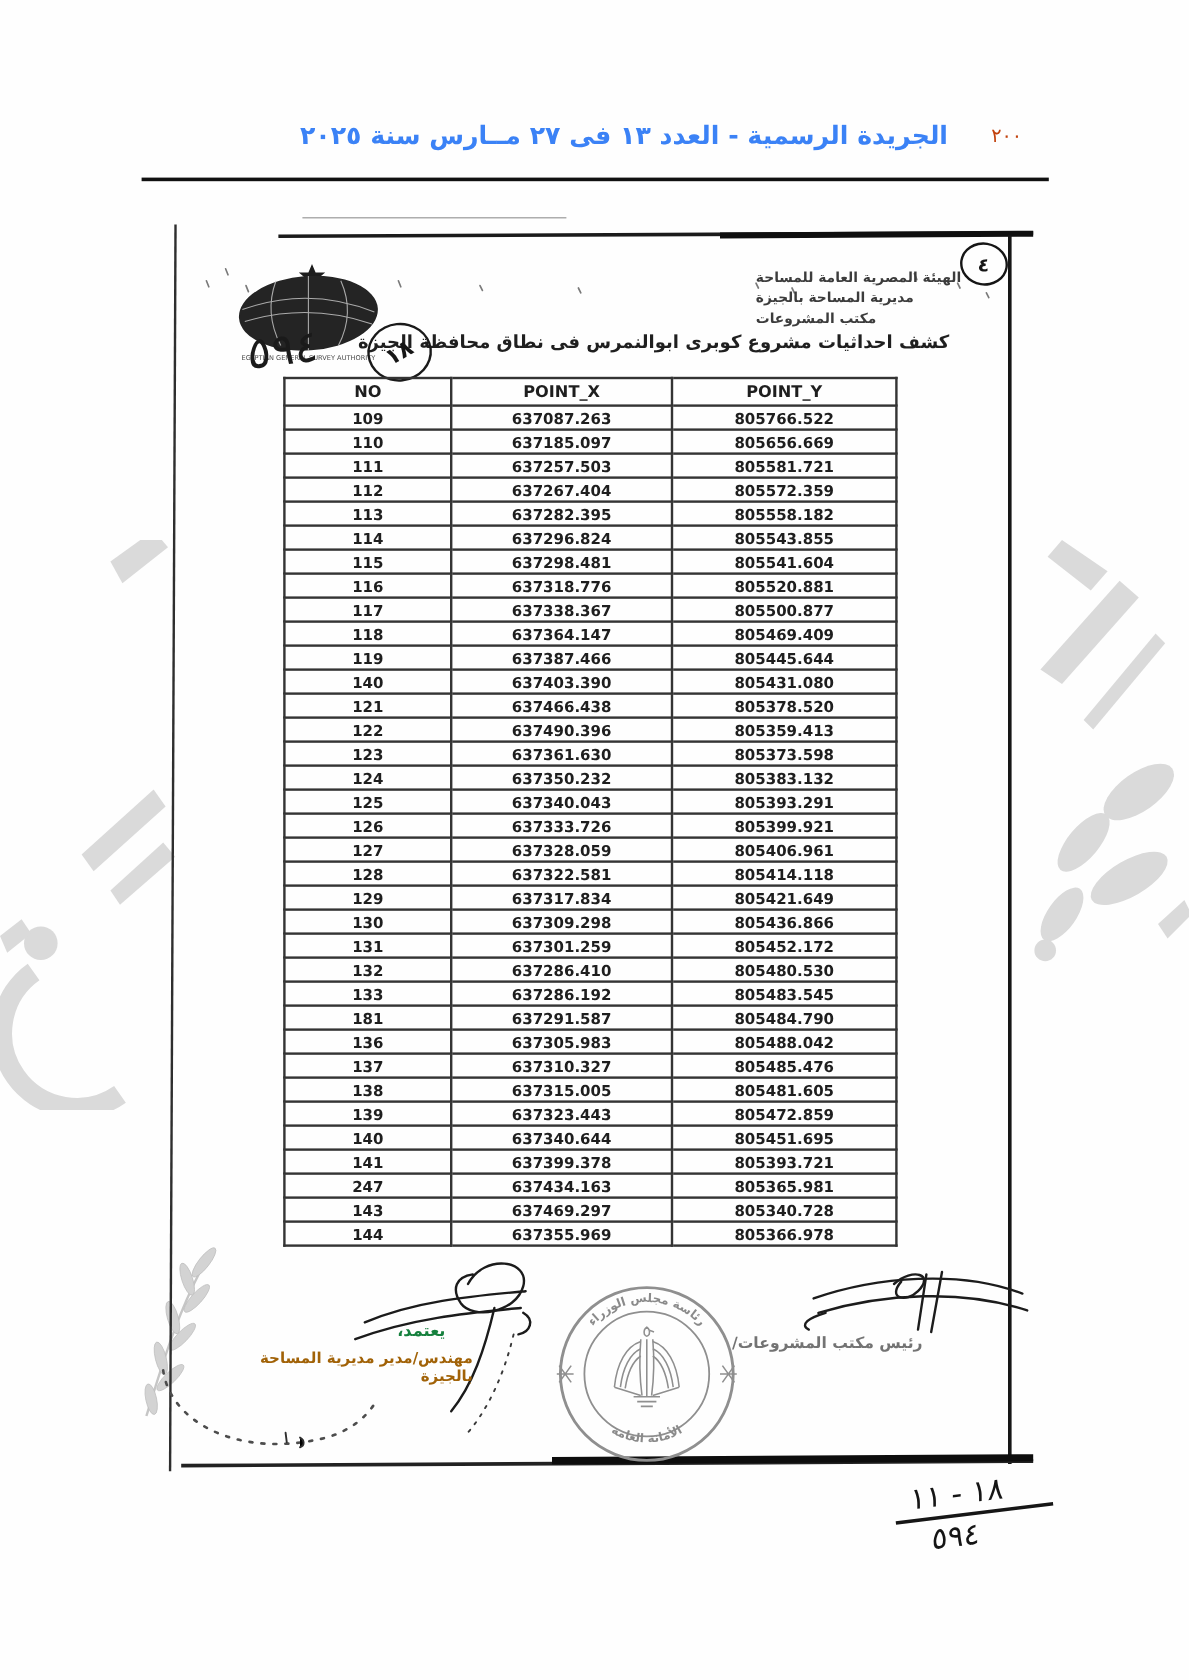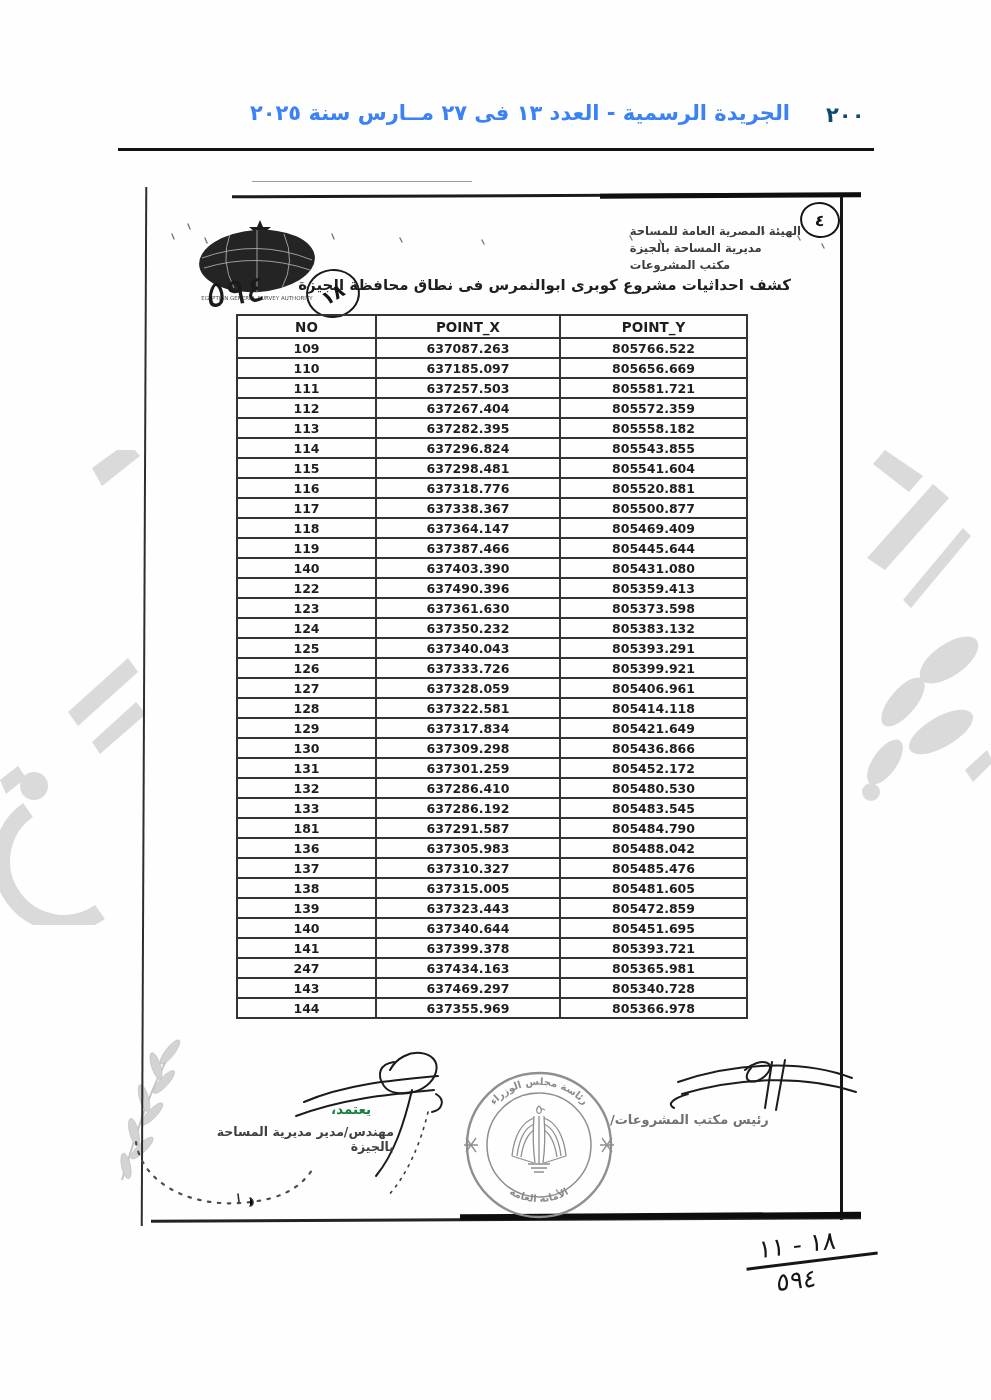--- a/index.html
+++ b/index.html
@@ -2,21 +2,21 @@
 <html><head>
 <meta charset="utf-8">
 <style>
   html,body{margin:0;padding:0;background:#ffffff;}
   .canvas{position:relative;width:991px;height:1400px;background:#fefefe;overflow:hidden;
           font-family:"DejaVu Sans",sans-serif;color:#151515;}
   .abs{position:absolute;}
 
   
   .gz-title{top:101px;right:201px;font-size:21px;font-weight:bold;direction:rtl;color:#3b82f6;letter-spacing:0.5px;}
-  .gz-pagenum{top:103px;left:826px;font-size:21px;font-weight:bold;color:#0c4a6e;}
+  .gz-pagenum{top:103px;left:826px;font-size:16px;font-weight:normal;color:#c2410c;}
   .gz-rule{left:118px;top:148px;width:756px;height:3px;background:#111;}
 
   
   .b-topfaint{left:252px;top:181px;width:220px;height:1px;background:#9a9a9a;}
   .b-top{left:232px;top:194px;width:629px;height:3px;background:#1b1b1b;transform:rotate(-0.25deg);}
   .b-top2{left:600px;top:193px;width:261px;height:5px;background:#0f0f0f;transform:rotate(-0.3deg);}
   .b-left{left:143px;top:187px;width:2px;height:1039px;background:#2e2e2e;transform:rotate(0.25deg);}
   .b-right{left:840px;top:196px;width:3px;height:1024px;background:#161616;}
   .b-bottom{left:151px;top:1218px;width:710px;height:3px;background:#222;transform:rotate(-0.3deg);}
   .b-bottom2{left:460px;top:1213px;width:401px;height:6px;background:#0d0d0d;transform:rotate(-0.35deg);}
@@ -46,21 +46,21 @@
         color:#1e1e1e;padding:0;overflow:hidden;}
   table.coords th{height:21px;font-size:13.5px;}
   table.coords td{height:18px;font-size:12.5px;}
   .col-no{width:139px;} .col-x{width:184px;} .col-y{width:187px;}
 
   
   .sig-right-label{left:610px;top:1112px;width:162px;direction:rtl;text-align:left;
                    font-size:13px;font-weight:bold;color:#737373;}
   .approve{left:331px;top:1101px;font-size:13.5px;font-weight:bold;direction:rtl;color:#15803d;}
   .sig-left-label{left:202px;top:1124px;width:192px;direction:rtl;text-align:right;
-                  font-size:12.5px;font-weight:bold;color:#404040;}
+                  font-size:12.5px;font-weight:bold;color:#a16207;}
 
   
   .frac{left:746px;top:1228px;width:142px;transform:rotate(-7deg);direction:ltr;color:#151515;}
   .frac .num{font-size:25px;letter-spacing:2px;padding-left:14px;transform:skewX(-8deg);}
   .frac .bar{width:132px;height:0;border-top:3px solid #161616;margin:2px 0 1px 0;}
   .frac .den{font-size:25px;letter-spacing:3px;padding-left:28px;transform:skewX(-8deg);}
 </style>
 </head>
 <body>
 
@@ -229,20 +229,25 @@
         </tr>
         <tr>
           <td>119</td>
           <td>637387.466</td>
           <td>805445.644</td>
         </tr>
         <tr>
           <td>140</td>
           <td>637403.390</td>
           <td>805431.080</td>
+        </tr>
+        <tr>
+          <td>121</td>
+          <td>637466.438</td>
+          <td>805378.520</td>
         </tr>
         <tr>
           <td>122</td>
           <td>637490.396</td>
           <td>805359.413</td>
         </tr>
         <tr>
           <td>123</td>
           <td>637361.630</td>
           <td>805373.598</td>

